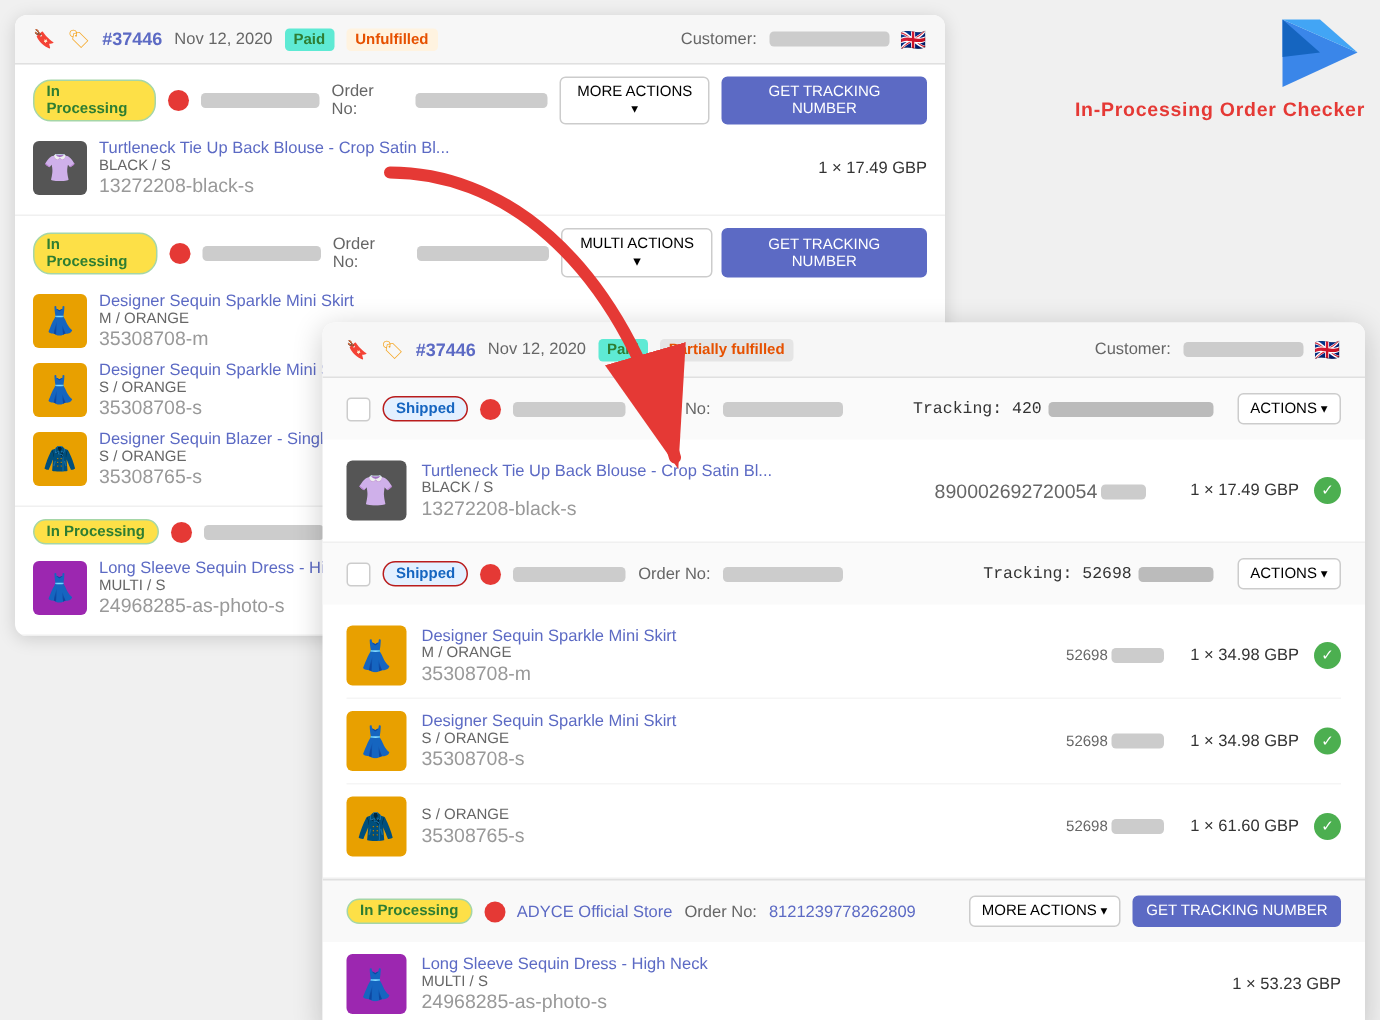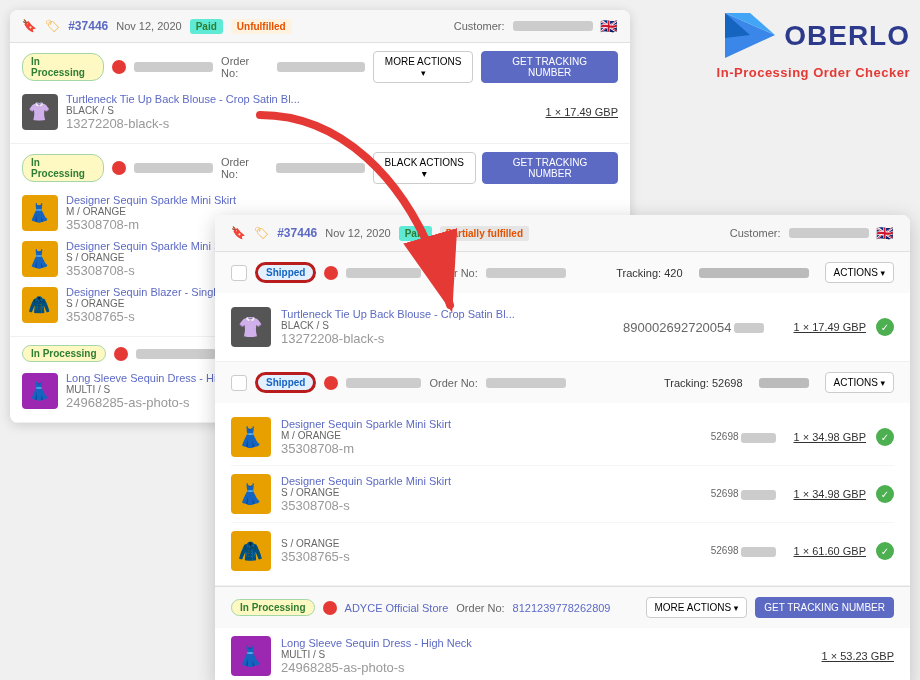--- a/index.html
+++ b/index.html
@@ -74,22 +74,22 @@
       margin-bottom: 6px;
     }
 
     .status-pill {
       border-radius: 12px;
       font-size: 10px;
       font-weight: 600;
       padding: 2px 8px;
     }
 
-    .status-processing { background: #fef9c3; color: #2e7d32; border: 1px solid #a5d6a7; }
-    .status-shipped { background: #e3f0ff; color: #1565c0; border: 3px solid #b91c1c; }
+    .status-processing { background: #fde047; color: #2e7d32; border: 1px solid #a5d6a7; }
+    .status-shipped { background: #e3f0ff; color: #1565c0; border: 1px solid #b91c1c; }
 
     .blur-text {
       display: inline-block;
       background: #ccc;
       border-radius: 3px;
       height: 10px;
       vertical-align: middle;
     }
 
     .btn-sm {
@@ -121,21 +121,21 @@
       border-radius: 4px;
       background: #ddd;
       object-fit: cover;
       flex-shrink: 0;
     }
 
     .product-info { flex: 1; }
     .product-name { font-size: 11px; color: #5c6ac4; font-weight: 500; }
     .product-variant { font-size: 10px; color: #666; }
     .product-sku { font-size: 13px; color: #999; }
-    .product-price { font-size: 11px; color: #333; margin-left: auto; white-space: nowrap; text-decoration: underline; }
+    .product-price { font-size: 11px; color: #333; margin-left: auto; white-space: nowrap; }
 
     .green-check {
       width: 18px;
       height: 18px;
       border-radius: 50%;
       background: #4caf50;
       display: flex;
       align-items: center;
       justify-content: center;
       color: white;
@@ -176,21 +176,22 @@
       padding: 10px 16px;
       background: #fafafa;
     }
 
     .tracking-info {
       font-size: 11px;
       color: #333;
       margin-left: auto;
       display: flex;
       align-items: center;
-      gap: 16px;
+      gap: 4px;
+      font-family: Liberation Mono, monospace;
     }
 
     .tracking-blur {
       display: inline-block;
       background: #bbb;
       border-radius: 3px;
       height: 10px;
       vertical-align: middle;
       width: 70px;
     }
@@ -316,21 +317,21 @@
   </div>
 
   <div class="order-row">
     <div class="order-row-header">
       <span class="status-pill status-processing">In Processing</span>
       <div style="width:14px;height:14px;border-radius:50%;background:#e53935;flex-shrink:0;"></div>
       <span class="blur-text" style="width:80px;"></span>
       <span class="order-no-label">Order No:</span>
       <span class="order-no-blur"></span>
       <span style="margin-left:auto;display:flex;gap:6px;">
-        <button class="btn-sm">BLACK ACTIONS ▾</button>
+        <button class="btn-sm">MULTI ACTIONS ▾</button>
         <button class="btn-sm btn-primary-sm">GET TRACKING NUMBER</button>
       </span>
     </div>
     <div class="product-row">
       <div class="product-thumb" style="background:#e8a000;display:flex;align-items:center;justify-content:center;">
         <span style="font-size:18px;">👗</span>
       </div>
       <div class="product-info">
         <div class="product-name">Designer Sequin Sparkle Mini Skirt</div>
         <div class="product-variant">M / ORANGE</div>
@@ -507,21 +508,20 @@
 </div>
 
 <div class="oberlo-logo">
   <div class="oberlo-top">
 
     <svg width="60" height="55" viewBox="0 0 60 55">
       <polygon points="5,5 55,27 5,50" fill="#1a73e8" opacity="0.85"></polygon>
       <polygon points="5,5 30,27 5,30" fill="#1565c0"></polygon>
       <polygon points="5,5 55,27 30,5" fill="#42a5f5"></polygon>
     </svg>
-    <span class="oberlo-title">OBERLO</span>
   </div>
   <div class="oberlo-subtitle">In-Processing Order Checker</div>
 </div>
 
 <svg class="arrow-overlay" width="420" height="280" style="position:absolute;top:85px;left:130px;pointer-events:none;">
   <defs>
     <marker id="arrowhead" markerWidth="10" markerHeight="7" refX="9" refY="3.5" orient="auto">
       <polygon points="0 0, 10 3.5, 0 7" fill="#e53935"></polygon>
     </marker>
   </defs>

